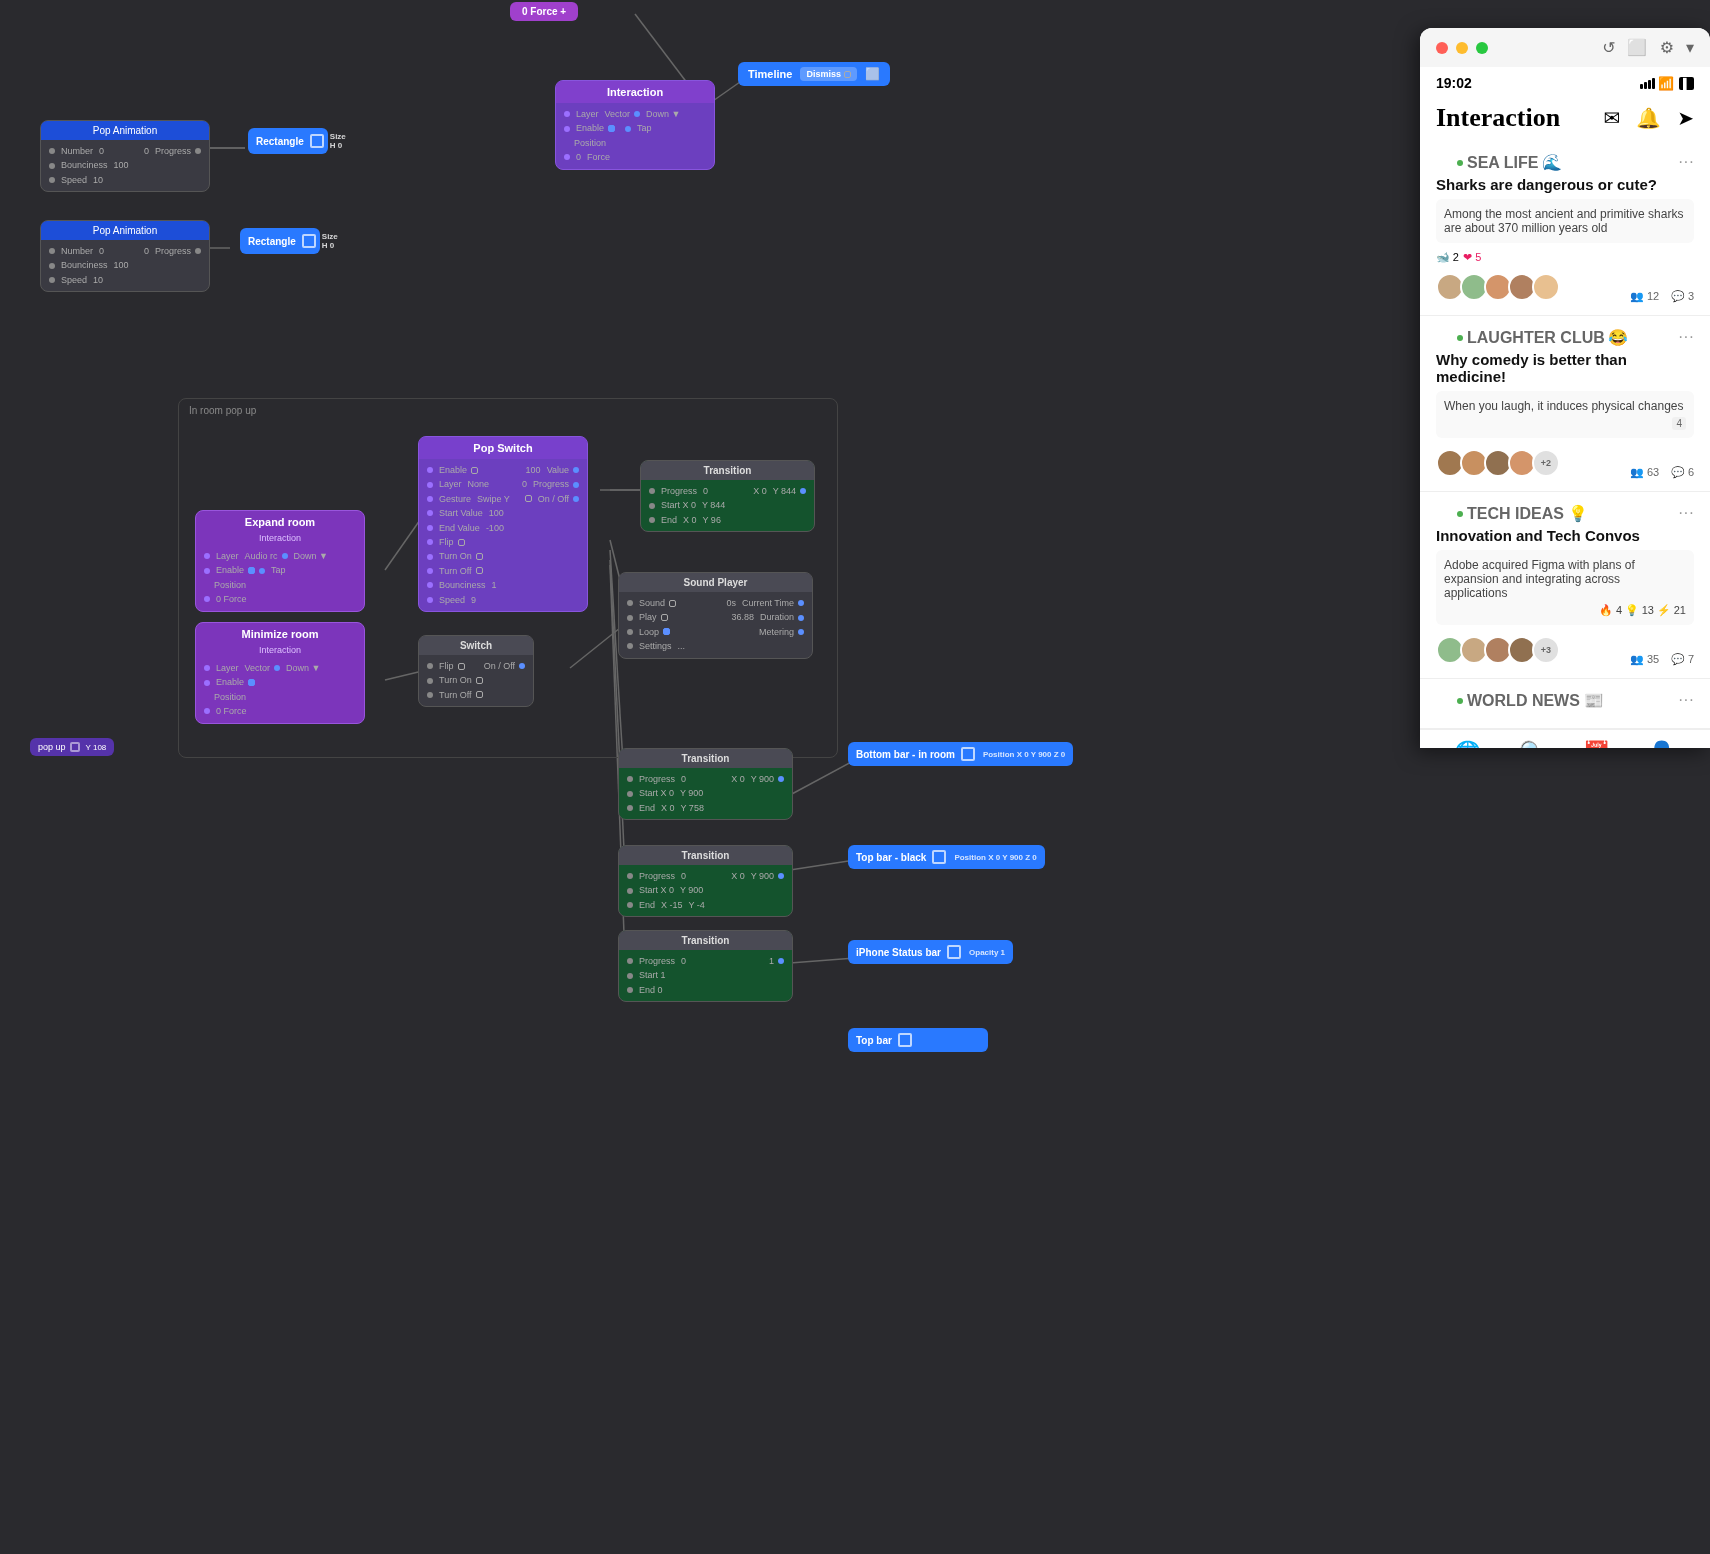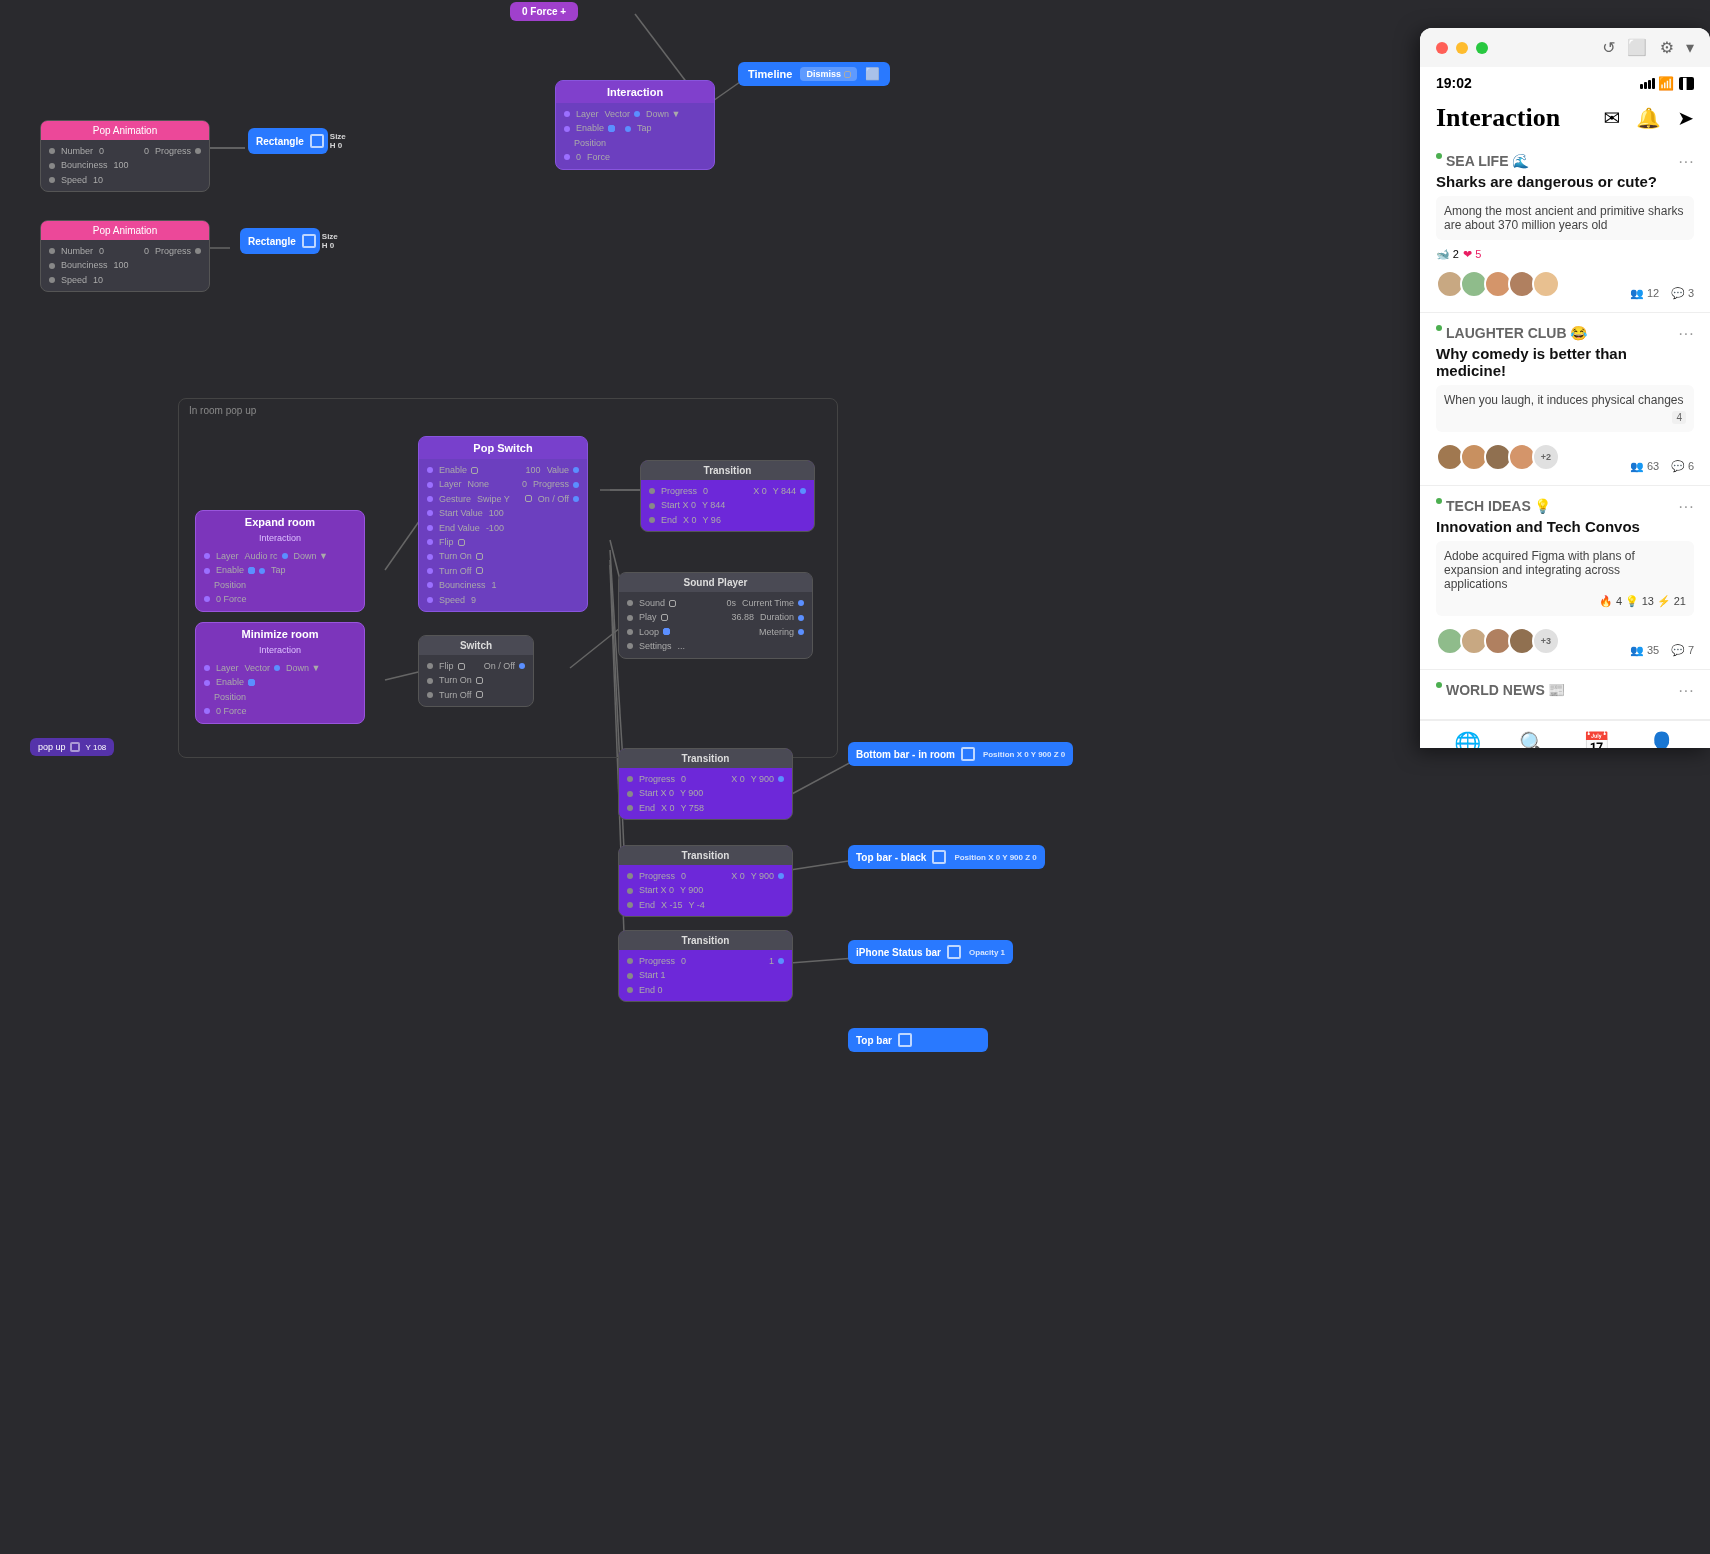--- a/index.html
+++ b/index.html
@@ -43,21 +43,21 @@
     .dot-blue { background: #5b8fff; }
     .dot-purple { background: #9b6fff; }
 
     
     .pop-animation-node {
       background: #3a3a42;
       border: 1px solid #555;
       width: 170px;
     }
     .pop-animation-header {
-      background: #ec4899;
+      background: #1d4ed8;
       color: #fff;
       font-size: 10px;
       padding: 4px 8px;
       text-align: center;
       border-radius: 6px 6px 0 0;
     }
 
     
     .rectangle-node {
       background: #2979ff;
@@ -126,21 +126,21 @@
       color: #fff;
       font-size: 10px;
       font-weight: 600;
       display: flex;
       align-items: center;
       gap: 6px;
     }
 
     
     .transition-node {
-      background: #6d28d9;
+      background: #14532d;
       border: 1px solid #555;
       border-radius: 8px;
       width: 175px;
     }
     .transition-header {
       background: #4a4a54;
       color: #ddd;
       font-size: 10px;
       font-weight: 600;
       padding: 4px 8px;
@@ -349,28 +349,29 @@
       color: #000;
       font-family: Georgia, serif;
     }
     .ch-icons { display: flex; gap: 16px; color: #000; font-size: 20px; }
 
     .room-card {
       border-bottom: 1px solid #eee;
       padding: 12px 16px;
     }
     .room-tag {
-      font-size: 14px;
+      font-size: 16px;
       font-weight: 600;
       color: #666;
       text-transform: uppercase;
       margin-bottom: 4px;
       display: flex;
-      align-items: flex-start;
+      align-items: center;
       gap: 4px;
+      margin-left: 21px;
     }
     .tag-dot { width: 6px; height: 6px; border-radius: 50%; background: #4caf50; display: inline-block; }
     .room-title { font-size: 15px; font-weight: 700; color: #111; margin-bottom: 6px; }
     .room-preview {
       font-size: 12px;
       color: #444;
       background: #f9f9f9;
       border-radius: 6px;
       padding: 8px;
       margin-bottom: 8px;

